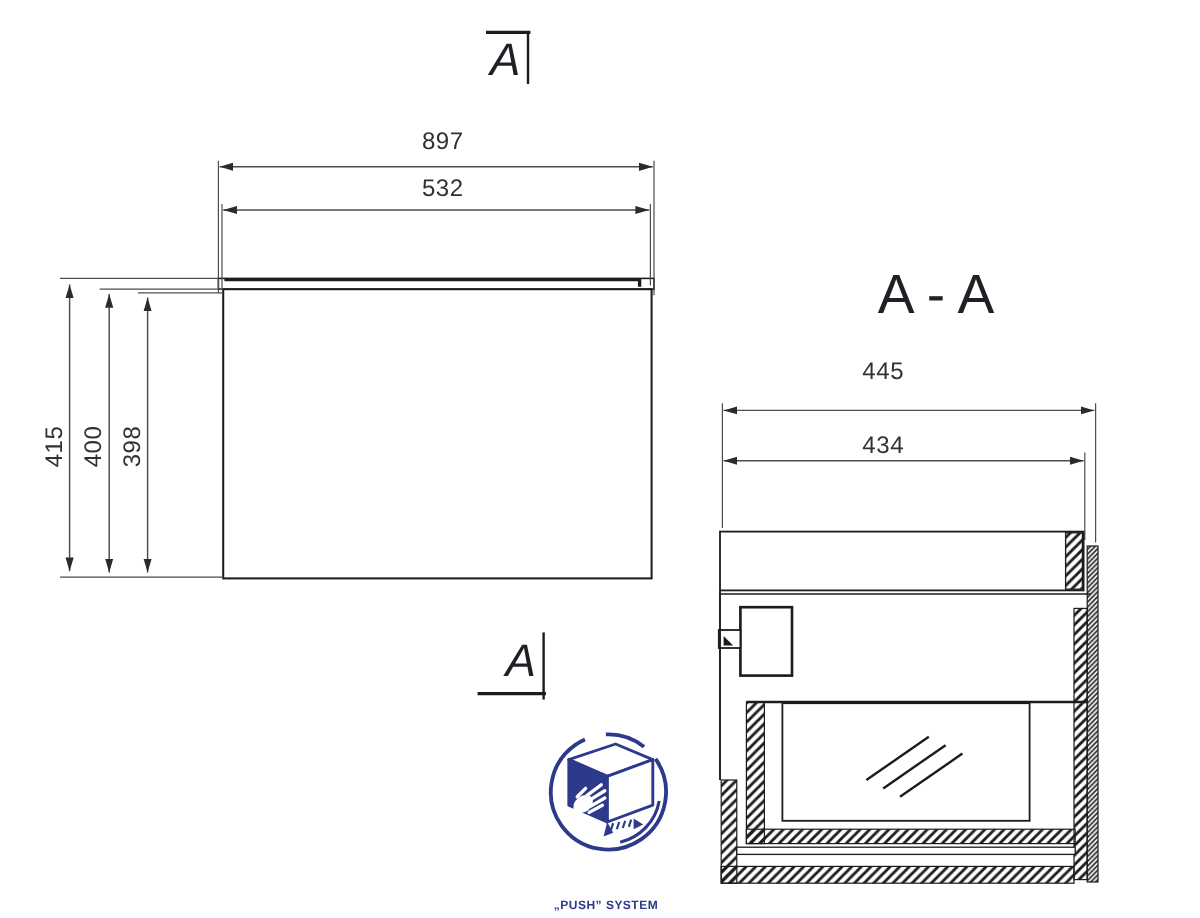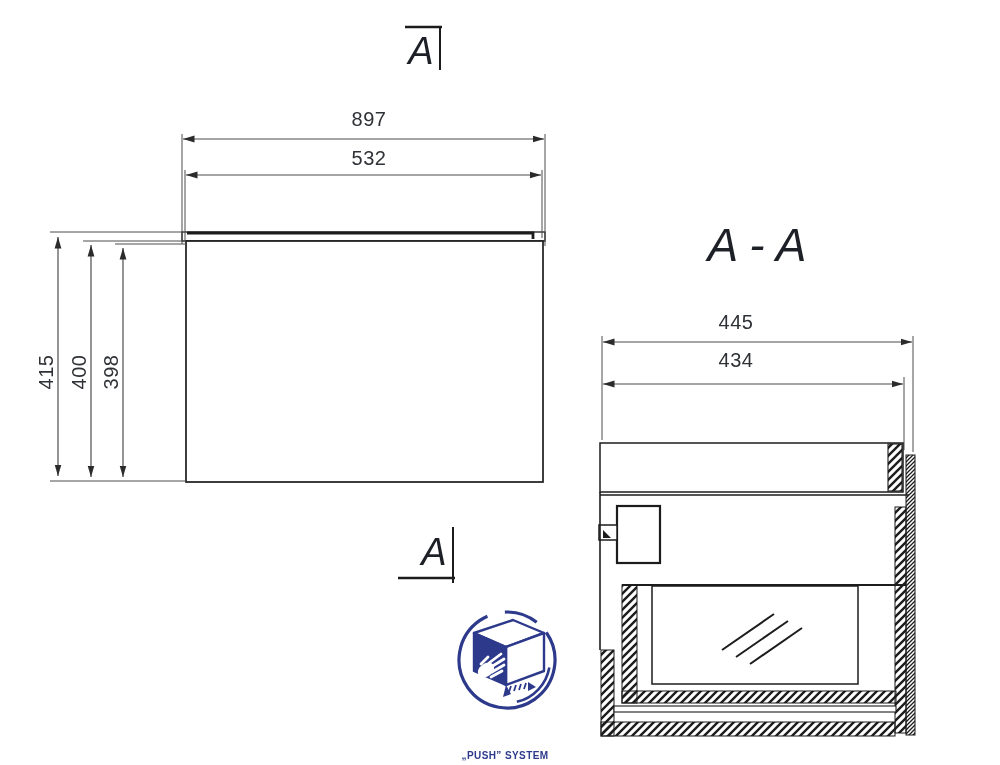--- a/index.html
+++ b/index.html
@@ -4,21 +4,21 @@
 <style>
   html,body{margin:0;padding:0;background:#ffffff;}
   .canvas{
     position:relative;width:1000px;height:765px;background:#ffffff;overflow:hidden;
     font-family:"Liberation Sans",sans-serif;
   }
   svg{position:absolute;left:0;top:0;}
   .lbl{position:absolute;transform:translate(-50%,-50%);white-space:nowrap;}
   .dim{font-size:20px;color:#2e3135;letter-spacing:.5px;}
   .dim-rot{transform:translate(-50%,-50%) rotate(-90deg);}
-  .sec-title{font-size:46px;font-style:italic;color:#1d2026;}
+  .sec-title{font-size:46px;color:#1d2026;margin-left:23px;}
   .cut-a{font-size:38px;font-style:italic;color:#1d2026;}
   .logo-label{font-size:10px;font-weight:bold;color:#2d3a8c;letter-spacing:.4px;}
 </style>
 </head>
 <body>
 
 <div class="canvas">
 
   <svg width="1000" height="765" viewBox="0 0 1000 765">
     <defs>
@@ -134,20 +134,20 @@
     </g>
   </svg>
 
   <div class="lbl dim" style="left:369px;top:119px">897</div>
   <div class="lbl dim" style="left:369px;top:158px">532</div>
   <div class="lbl dim dim-rot" style="left:46px;top:372px">415</div>
   <div class="lbl dim dim-rot" style="left:79px;top:372px">400</div>
   <div class="lbl dim dim-rot" style="left:111px;top:372px">398</div>
 
   <div class="lbl sec-title" style="left:757px;top:245px">A - A</div>
-  <div class="lbl dim" style="left:736px;top:322px">445</div>
-  <div class="lbl dim" style="left:736px;top:360px">434</div>
+  <div class="lbl dim" style="left:736px;top:310px">445</div>
+  <div class="lbl dim" style="left:736px;top:372px">434</div>
 
   <div class="lbl cut-a" style="left:421px;top:51px">A</div>
   <div class="lbl cut-a" style="left:434px;top:552px">A</div>
 
   <div class="lbl logo-label" style="left:505px;top:755px">„PUSH” SYSTEM</div>
 </div>
 
 </body></html>

